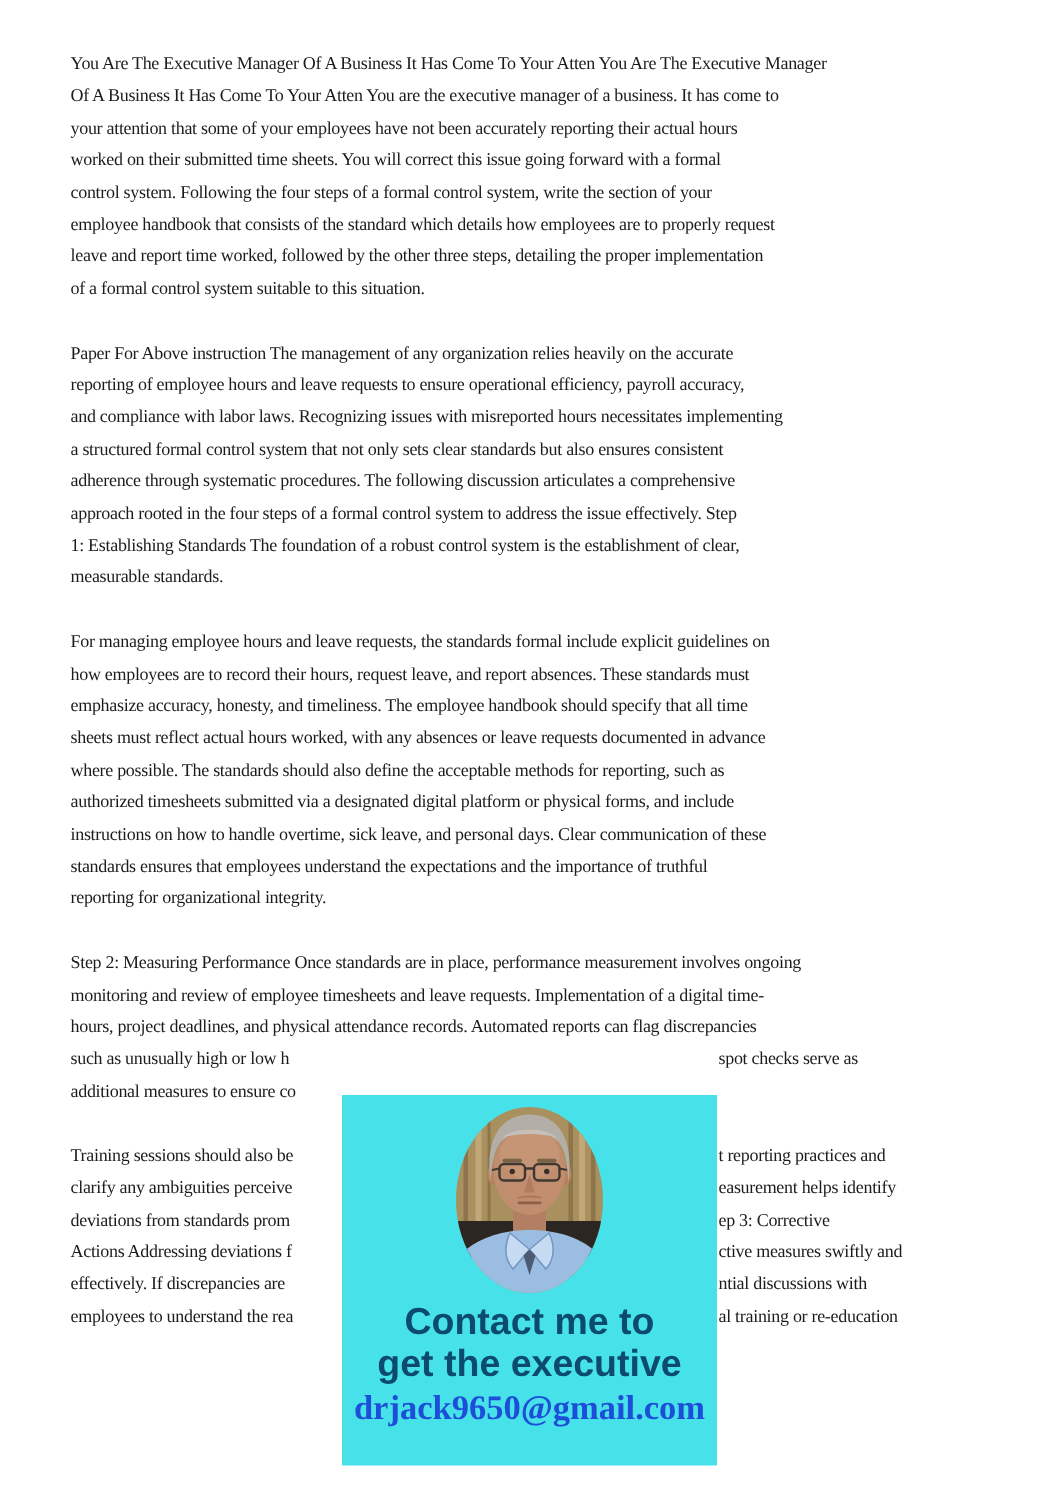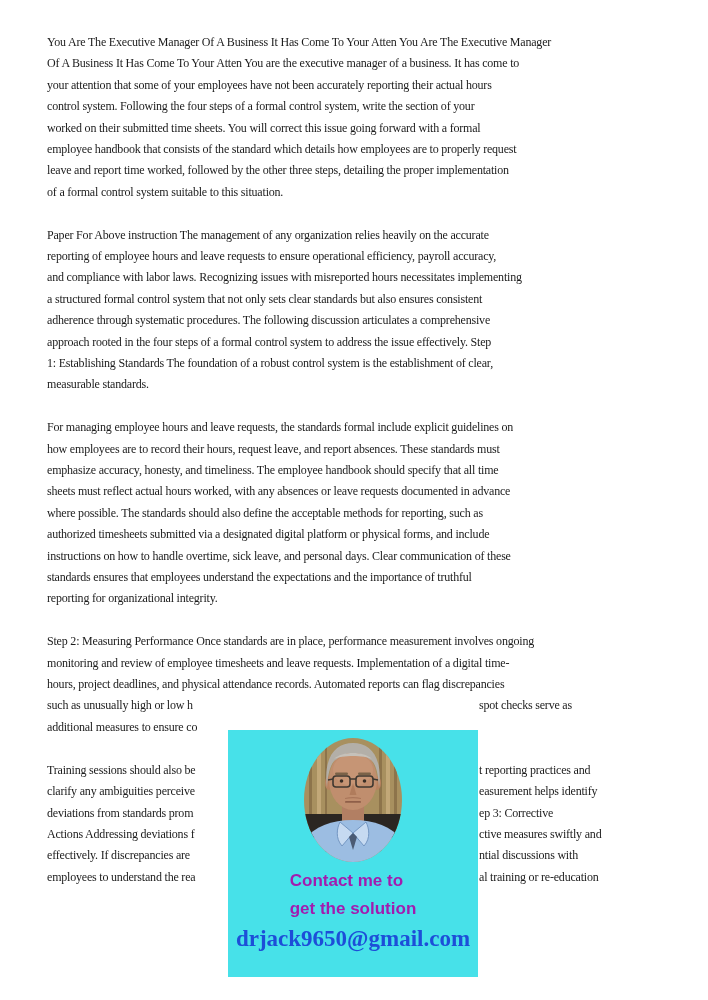--- a/index.html
+++ b/index.html
@@ -49,25 +49,26 @@
     padding-top: 8px;
   }
   .photo {
     display: block;
     width: 98px;
     height: 124px;
     flex: 0 0 auto;
   }
   .headline {
     margin-top: 5px;
+    text-align: center;
     font-family: "Liberation Sans", "DejaVu Sans", sans-serif;
     font-weight: 700;
-    font-size: 17px;
+    font-size: 25px;
     line-height: 28px;
-    color: #a21caf;
+    color: #0c4a6e;
   }
   .email {
     margin-top: 3px;
     font-family: "Liberation Serif", "DejaVu Serif", serif;
     font-weight: 700;
     font-size: 23px;
     line-height: 26px;
     color: #1d4ed8;
     text-align: center;
   }
@@ -75,22 +76,22 @@
 </head>
 <body>
 
 <div class="page">
 
   <div class="doc" id="doc" style="color: rgb(27, 27, 27);">
       <div class="para">
         <div class="tline">You Are The Executive Manager Of A Business It Has Come To Your Atten You Are The Executive Manager</div>
         <div class="tline">Of A Business It Has Come To Your Atten You are the executive manager of a business. It has come to</div>
         <div class="tline">your attention that some of your employees have not been accurately reporting their actual hours</div>
+        <div class="tline">worked on their submitted time sheets. You will correct this issue going forward with a formal</div>
         <div class="tline">control system. Following the four steps of a formal control system, write the section of your</div>
-        <div class="tline">worked on their submitted time sheets. You will correct this issue going forward with a formal</div>
         <div class="tline">employee handbook that consists of the standard which details how employees are to properly request</div>
         <div class="tline">leave and report time worked, followed by the other three steps, detailing the proper implementation</div>
         <div class="tline">of a formal control system suitable to this situation.</div>
       </div>
       <div class="para">
         <div class="tline">Paper For Above instruction The management of any organization relies heavily on the accurate</div>
         <div class="tline">reporting of employee hours and leave requests to ensure operational efficiency, payroll accuracy,</div>
         <div class="tline">and compliance with labor laws. Recognizing issues with misreported hours necessitates implementing</div>
         <div class="tline">a structured formal control system that not only sets clear standards but also ensures consistent</div>
         <div class="tline">adherence through systematic procedures. The following discussion articulates a comprehensive</div>
@@ -176,19 +177,19 @@
 
         <path d="M49,45 L45.5,57 L52.5,57 Z" fill="#b07c5c"></path>
 
         <rect x="41" y="63" width="16" height="1.8" rx="0.9" fill="#8f5f49"></rect>
         <path d="M41,60 Q49,58 57,60 L57,61 Q49,59.5 41,61 Z" fill="#a9765a"></path>
       </g>
     </svg>
 
     <div class="headline">
       <div>Contact me to</div>
-      <div>get the solution</div>
+      <div>get the executive</div>
     </div>
 
     <div class="email">drjack9650@gmail.com</div>
   </div>
 
 </div>
 
 </body></html>

